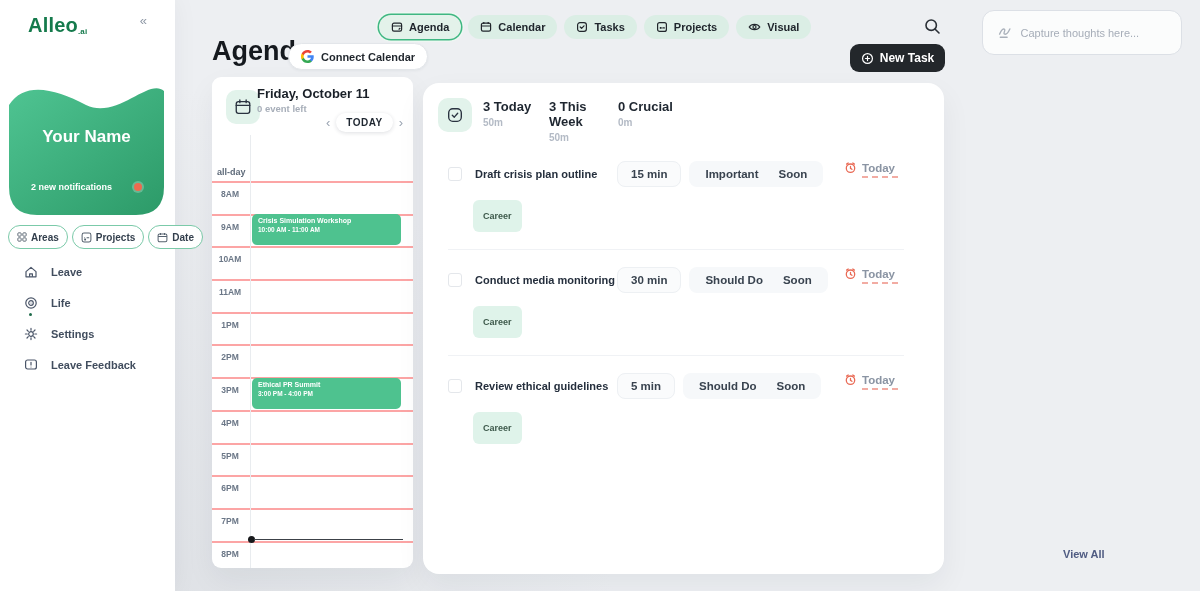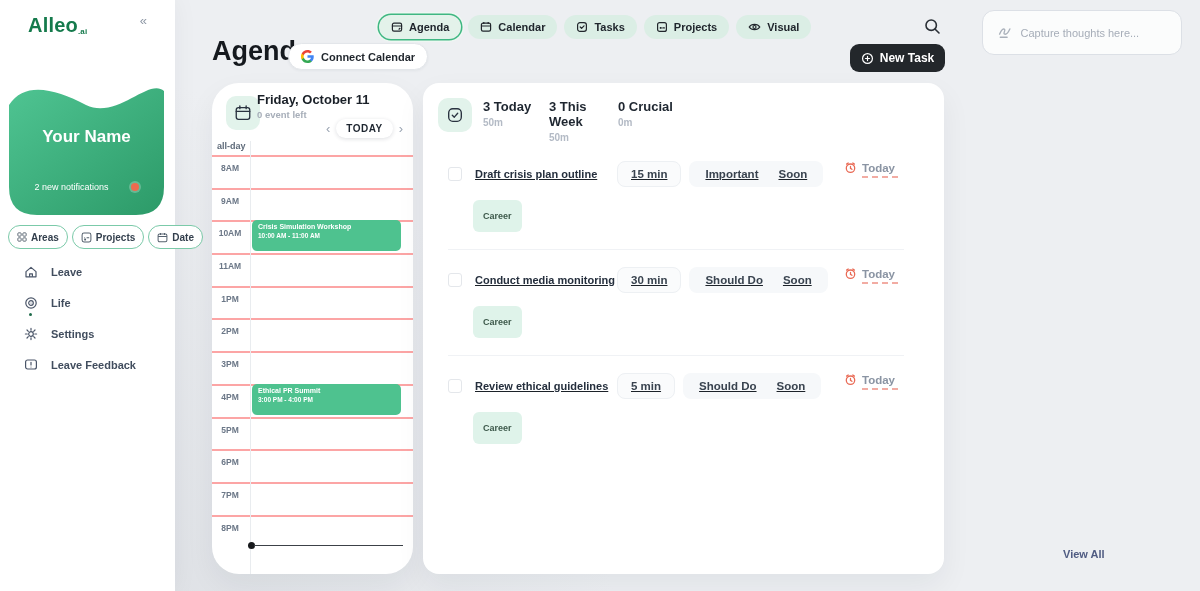--- a/index.html
+++ b/index.html
@@ -17,21 +17,21 @@
   .logo .suffix { font-size:8px; font-weight:700; vertical-align:-2px; }
   .collapse { position:absolute; right:28px; top:13px; font-size:13px; color:#8d97a5; cursor:pointer; }
   .avatar { position:absolute; left:59px; top:58px; width:57px; height:57px; border-radius:50%;
             background:#9c96aa; color:#fff; display:flex; align-items:center; justify-content:center;
             font-size:23px; font-weight:700; z-index:1; }
   .profile-wrap { position:absolute; left:9px; top:69px; width:155px; height:146px; z-index:2; }
   .profile-wrap svg.wave { position:absolute; inset:0; }
   .profile-name { position:absolute; left:0; right:0; top:58px; text-align:center; color:#fff;
                   font-size:17px; font-weight:800; }
   .profile-notif { position:absolute; left:0; right:0; top:113px; display:flex; gap:22px;
-                   align-items:center; justify-content:center; color:#fff; font-size:9px; font-weight:400; }
+                   align-items:center; justify-content:center; color:#fff; font-size:9px; font-weight:700; }
   .notif-dot { width:8px; height:8px; border-radius:50%; background:#ed6a4f; box-shadow:0 0 0 2px rgba(255,255,255,.25); }
   .filters { position:absolute; left:8px; top:225px; display:flex; gap:4px; }
   .filter-pill { height:24px; display:flex; align-items:center; gap:4px; padding:0 8px;
                  border:1px solid #7bcaa9; border-radius:13px; background:#fff;
                  font-size:10px; font-weight:600; color:#333f4d; cursor:pointer; }
   .menu { position:absolute; left:24px; top:265px; display:flex; flex-direction:column; gap:17px; }
   .menu-item { display:flex; align-items:center; gap:13px; font-size:11px; font-weight:600;
                color:#414d5e; cursor:pointer; position:relative; }
   .menu-item .subdot { position:absolute; left:5px; top:17px; width:3px; height:3px; border-radius:50%; background:#1f6b4a; }
 
@@ -51,34 +51,34 @@
   
   .page-title { position:absolute; left:212px; top:36px; font-size:27px; font-weight:800; color:#15191e; }
   .connect-btn { position:absolute; left:288px; top:43px; height:27px; display:flex; align-items:center; gap:7px;
                  padding:0 12px; background:#fff; border:1px solid #e3e6ea; border-radius:14px;
                  font-size:11px; font-weight:600; color:#1f252c; cursor:pointer; box-shadow:0 1px 3px rgba(20,30,50,.05); }
   .newtask-btn { position:absolute; left:850px; top:44px; width:95px; height:28px; background:#23272b;
                  border-radius:9px; display:flex; align-items:center; justify-content:center; gap:6px;
                  color:#fff; font-size:12px; font-weight:700; cursor:pointer; }
 
   
-  .cal-card { position:absolute; left:212px; top:83px; width:201px; height:491px; background:#fff;
-              border-radius:27px; box-shadow:0 12px 30px rgba(20,30,50,.06); overflow:hidden; }
+  .cal-card { position:absolute; left:212px; top:77px; width:201px; height:491px; background:#fff;
+              border-radius:9px; box-shadow:0 12px 30px rgba(20,30,50,.06); overflow:hidden; }
   .cal-head { position:absolute; left:0; top:0; right:0; height:58px; }
   .cal-icon-box { position:absolute; left:14px; top:13px; width:34px; height:34px; background:#e2f3eb;
                   border-radius:10px; display:flex; align-items:center; justify-content:center; }
   .cal-date { position:absolute; left:45px; top:9px; font-size:13px; font-weight:800; color:#1a2028; white-space:nowrap; }
   .cal-left { position:absolute; left:45px; top:26px; font-size:9.5px; color:#a7aeb9; font-weight:600; }
   .cal-nav { position:absolute; right:8px; top:36px; display:flex; align-items:center; gap:4px; }
   .chev { font-size:13px; color:#9aa4b2; cursor:pointer; line-height:1; padding:0 2px; }
   .today-btn { background:#fff; border-radius:11px; box-shadow:0 1px 4px rgba(20,30,50,.14);
                font-size:10px; font-weight:800; letter-spacing:.5px; color:#1e2630; padding:4px 10px; cursor:pointer; }
   .time-grid { position:absolute; left:0; top:58px; right:0; bottom:0; }
   .time-grid::before { content:''; position:absolute; left:38px; top:0; bottom:0; width:1px; background:#e9ecef; }
-  .allday-row { height:14px; font-size:9px; color:#5f6b7a; font-weight:600; padding-left:5px; }
+  .allday-row { height:14px; font-size:9px; color:#5f6b7a; font-weight:600; padding-left:5px;margin-top:32px; }
   .hour-row { height:32.7px; border-top:2px solid #fca5a5; }
   .hour-row span { display:inline-block; width:36px; text-align:center; font-size:8.5px; color:#6b7787;
                    font-weight:600; padding-top:3px; }
   .cal-event { position:absolute; left:40px; right:12px; height:31px; background:#4ec28f; border-radius:5px;
                color:#fff; padding:3px 6px; cursor:pointer; overflow:hidden; }
   .cal-event .ev-title { font-size:7px; font-weight:600; white-space:nowrap; }
   .cal-event .ev-time { font-size:6.5px; font-weight:800; margin-top:2px; white-space:nowrap; }
   .time-now { position:absolute; left:36px; right:10px; top:401px; height:7px; }
   .time-now .dot { position:absolute; left:0; top:0; width:7px; height:7px; background:#17191c; border-radius:50%; }
   .time-now .line { position:absolute; left:6px; right:0; top:2.5px; height:1.5px; background:#3c4147; }
@@ -88,21 +88,21 @@
                 border-radius:16px; box-shadow:0 12px 30px rgba(20,30,50,.06); overflow:hidden; }
   .tasks-head { position:absolute; left:0; top:0; right:0; height:61px; }
   .tasks-icon-box { position:absolute; left:15px; top:15px; width:34px; height:34px; background:#e2f3eb;
                     border-radius:10px; display:flex; align-items:center; justify-content:center; }
   .summary { position:absolute; left:60px; top:16px; display:flex; }
   .sum-col { margin-right:0; }
   .sum-col .main { font-size:13px; font-weight:800; color:#1e2630; }
   .sum-col .sub { font-size:10px; color:#b3bac5; font-weight:600; margin-top:3px; }
   .sum-col.c0 { width:66px; } .sum-col.c1 { width:69px; } .sum-col.c2 { width:70px; }
   .task-rows { position:absolute; left:0; top:61px; right:0; }
-  .task-row { position:relative; height:106px; padding:16px 25px 12px 25px;text-decoration:underline; }
+  .task-row { position:relative; height:106px; padding:16px 25px 12px 25px; }
   .task-row:not(:last-child)::after { content:''; position:absolute; left:25px; right:40px; bottom:0; height:1px; background:#f0f2f5; }
   .t-line1 { display:flex; align-items:center; height:27px; }
   .t-check { width:14px; height:14px; border:1.5px solid #e4e7eb; border-radius:3px; background:#fff; cursor:pointer; flex:0 0 auto; }
   .t-title { margin-left:13px; width:142px; font-size:11px; font-weight:700; color:#252f3d; white-space:nowrap; flex:0 0 auto; }
   .pill { height:26px; display:flex; align-items:center; border-radius:8px; background:#f6f8fa; font-size:11.5px;
           color:#39434f; font-weight:600; cursor:pointer; }
   .pill.duration { border:1px solid #edf0f3; background:#fafbfc; padding:0 13px; min-width:52px; justify-content:center; }
   .pill.pri { margin-left:8px; padding:0 16px; gap:20px; }
   .t-schedule { position:absolute; right:46px; top:17px; cursor:pointer; }
   .t-schedule .row { display:flex; align-items:center; gap:5px; font-size:11.5px; font-weight:600; color:#8a94a3; }

